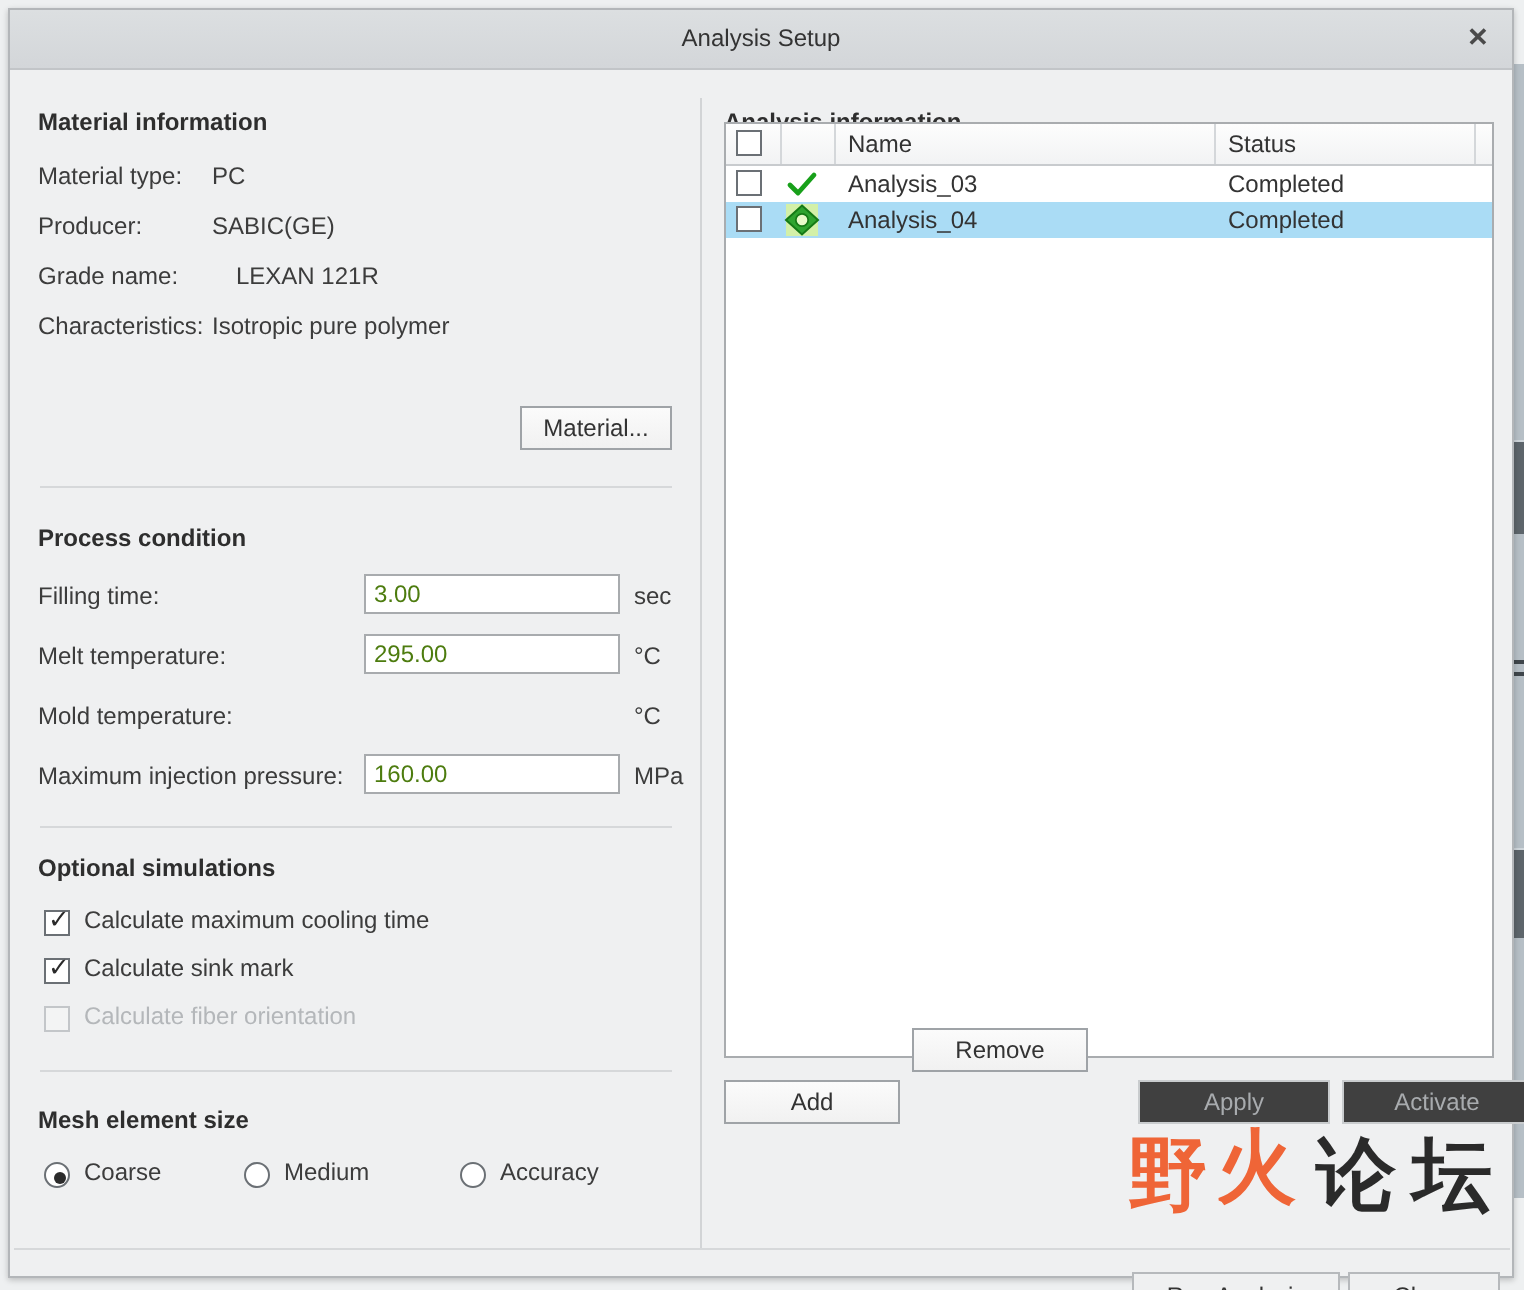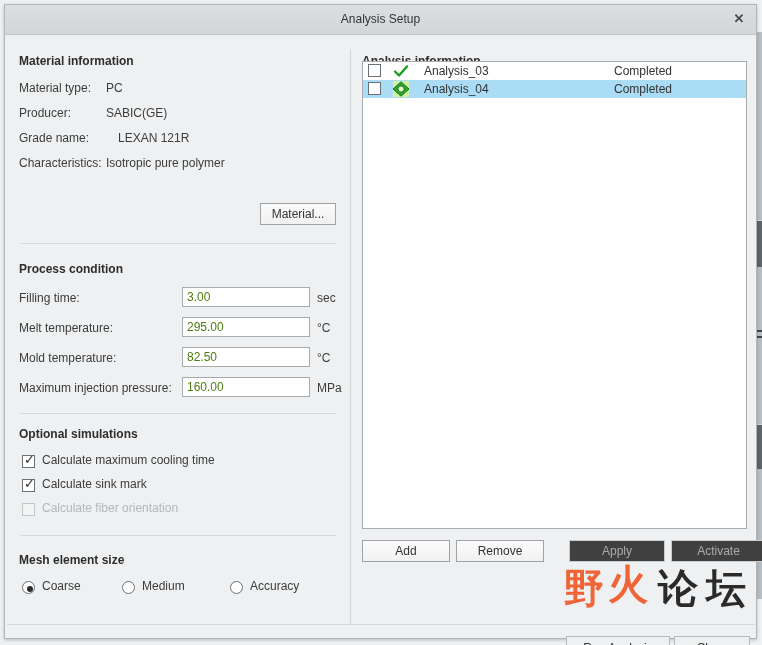--- a/index.html
+++ b/index.html
@@ -373,21 +373,20 @@
 
       <div class="lbl" style="left:14px; top:256px;">Filling time:</div>
       <input class="tinput" style="left: 177px; top: 252px;" value="3.00">
       <div class="unit" style="left:312px; top:256px;">sec</div>
 
       <div class="lbl" style="left:14px; top:286px;">Melt temperature:</div>
       <input class="tinput" style="left: 177px; top: 282px;" value="295.00">
       <div class="unit" style="left:312px; top:286px;">°C</div>
 
       <div class="lbl" style="left:14px; top:316px;">Mold temperature:</div>
-      <input class="tinput" style="left: 177px; top: 312px;" value="82.50">
       <div class="unit" style="left:312px; top:316px;">°C</div>
 
       <div class="lbl" style="left:14px; top:346px;">Maximum injection pressure:</div>
       <input class="tinput" style="left: 177px; top: 342px;" value="160.00">
       <div class="unit" style="left:312px; top:346px;">MPa</div>
 
       <div class="hrule" style="left:15px; top:378px; width:316px;"></div>
 
       <div class="section-title" style="left:14px; top:392px;">Optional simulations</div>
 
@@ -431,20 +430,29 @@
         <span class="rlabel">Accuracy</span>
       </div>
     </div>
 
     <div id="right-pane">
 
       <div class="section-title" style="left:11px; top:19px;">Analysis information</div>
 
       <div id="analysis-table">
 
+        <div class="thead">
+          <div class="th" style="left:0; width:28px;">
+            <span class="th-cb-box"></span>
+          </div>
+          <div class="th" style="left:28px; width:27px;"></div>
+          <div class="th" style="left:55px; width:190px;">Name</div>
+          <div class="th" style="left:245px; width:130px;">Status</div>
+          <div class="th" style="left:375px; width:8px; border-right:none;"></div>
+        </div>
 
         <div class="trow">
           <div class="td" style="left:0; width:28px;">
             <span class="row-cb"></span>
           </div>
           <div class="ico-check">
             <svg width="18" height="18" viewBox="0 0 18 18">
               <path d="M3 9.5 L7 13.5 L15 4.5" stroke="#18a01a" stroke-width="2.4" fill="none" stroke-linecap="round" stroke-linejoin="round"></path>
             </svg>
           </div>
@@ -462,21 +470,21 @@
               <path d="M10 1.8 L18 9 L10 16.2 L2 9 Z" fill="#2fa42f" stroke="#157a15" stroke-width="1"></path>
               <circle cx="10" cy="9" r="3.1" fill="#e9fbc9" stroke="#157a15" stroke-width="0.9"></circle>
             </svg>
           </div>
           <div class="td" style="left:55px; width:190px;">Analysis_04</div>
           <div class="td" style="left:245px; width:130px;">Completed</div>
         </div>
       </div>
 
       <button class="btn" style="left:11px; top:505px; width:88px; height:22px;">Add</button>
-      <button class="btn" style="left:105px; top:505px; width:88px; height:22px;">Remove</button>
+      <button class="btn" style="left:105px; top:479px; width:88px; height:22px;">Remove</button>
       <button class="btn disabled" style="left:199px; top:505px; width:96px; height:22px;">Apply</button>
       <button class="btn disabled" style="left:301px; top:505px; width:95px; height:22px;">Activate</button>
     </div>
 
     <div class="hrule" style="left:2px; top:589px; width:748px;"></div>
 
     <button class="btn flat" style="left:561px; top:601px; width:104px; height:23px;">Run Analysis</button>
     <button class="btn flat" style="left:669px; top:601px; width:76px; height:23px;">Close</button>
   </div>
 </div>

